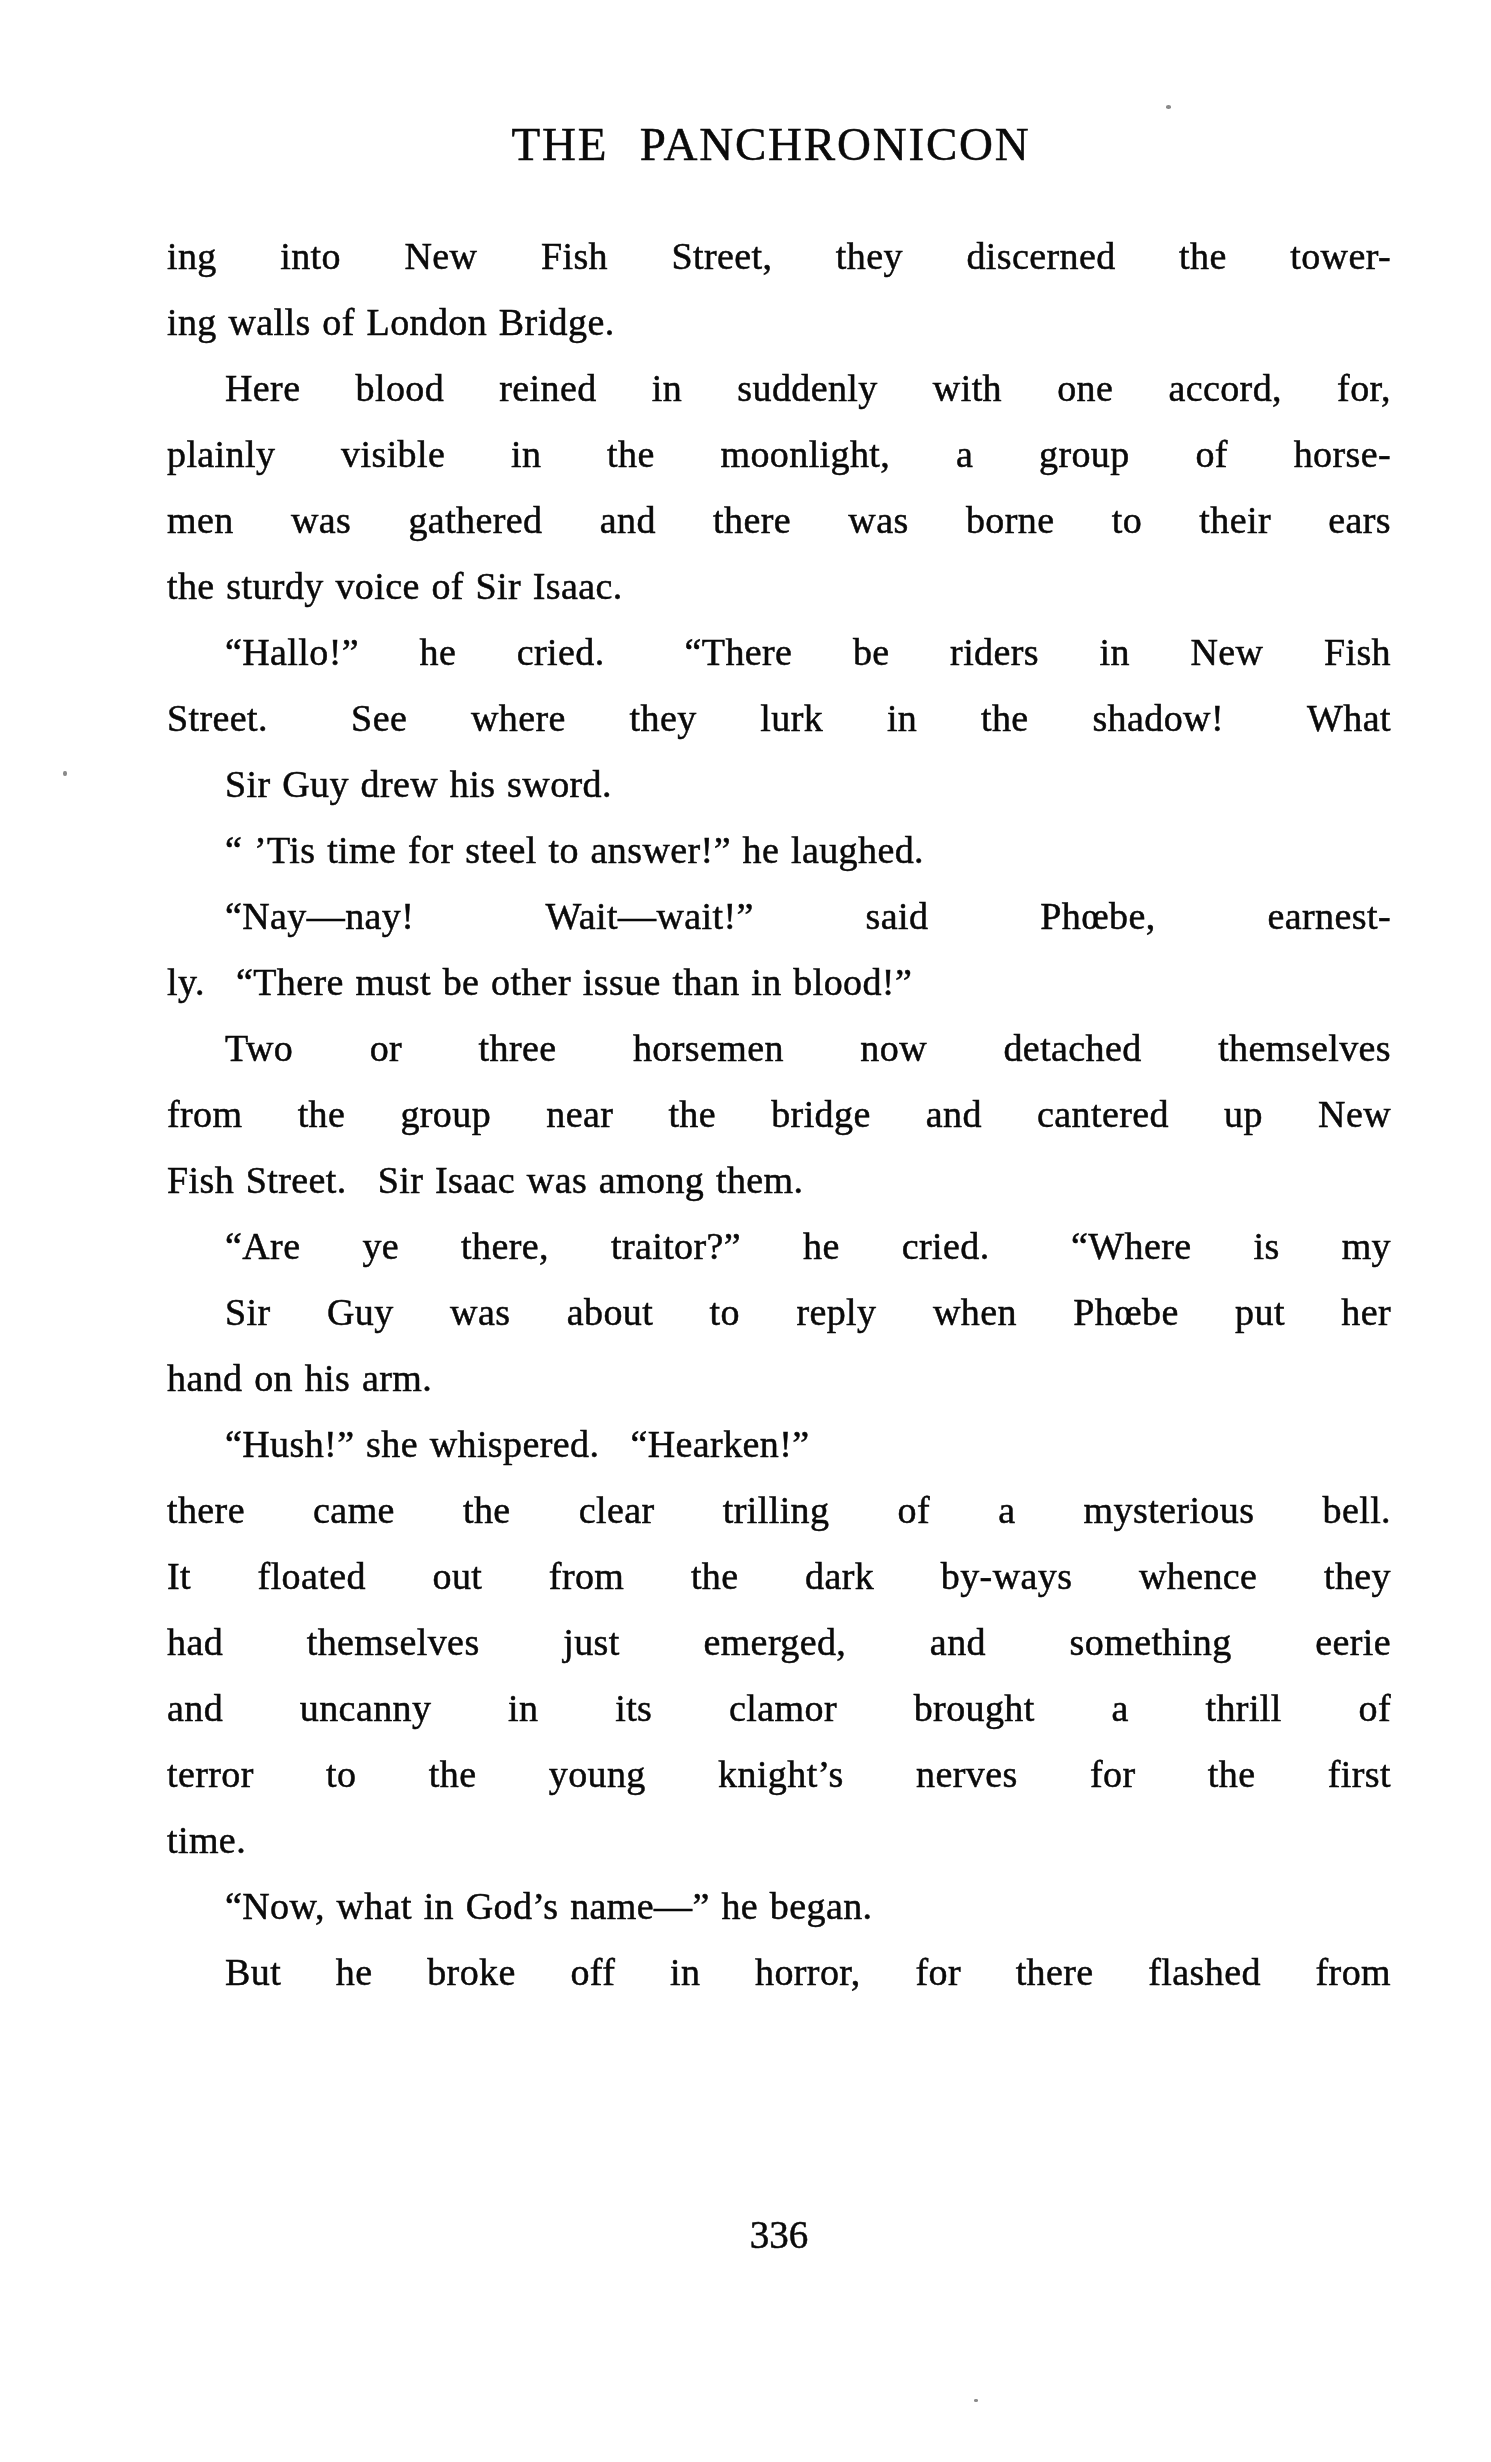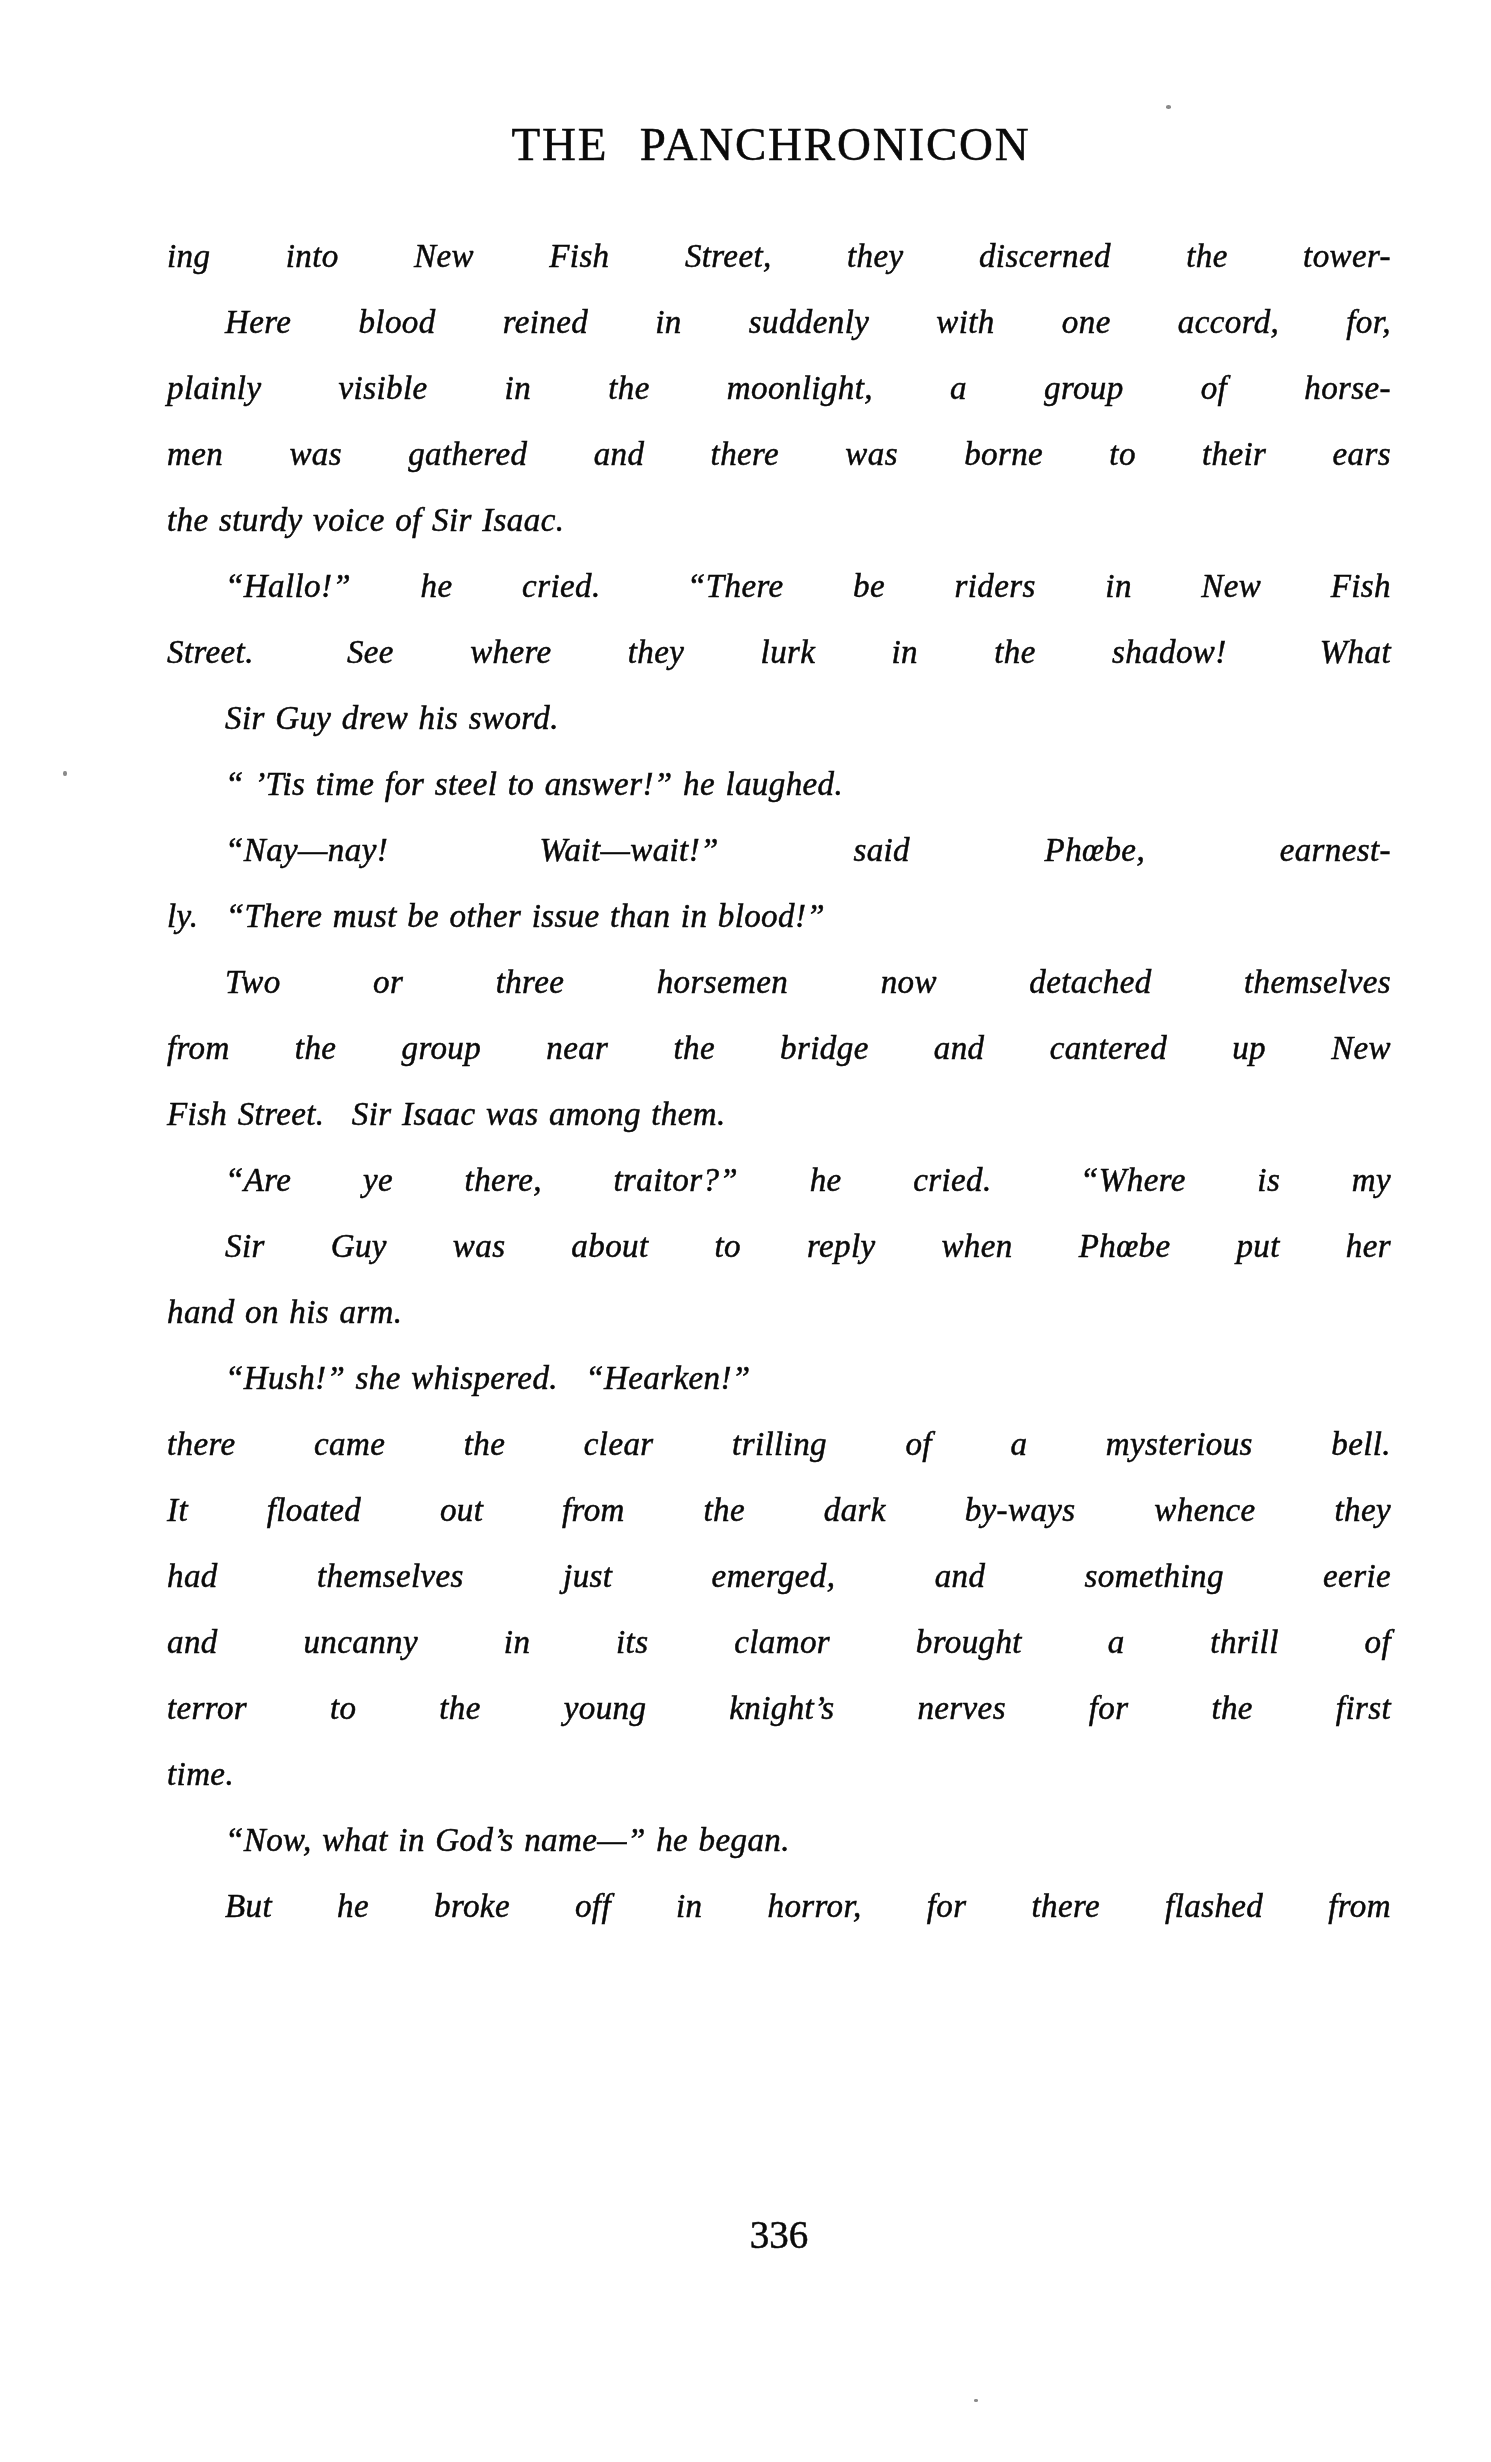--- a/index.html
+++ b/index.html
@@ -27,25 +27,24 @@
     letter-spacing: 1.8px;
     word-spacing: 18px;
     -webkit-text-stroke: 0.5px #0a0a0a;
     white-space: nowrap;
   }
   .text-block {
     position: absolute;
     top: 223px;
     left: 167px;
     width: 1224px;
-    font-size: 33px;
+    font-size: 38px;
     line-height: 66px;
     letter-spacing: 0.4px;
     word-spacing: 1.8px;
-    font-style: italic;
     -webkit-text-stroke: 0.5px #0a0a0a;
   }
   .para { display: block; }
   .line {
     text-align: justify;
     text-align-last: left;
     white-space: normal;
   }
   .line.full { text-align-last: justify; }
   .line.indent { text-indent: 58px; }
@@ -71,20 +70,21 @@
 </head>
 <body>
 
 <div class="page">
 
   <div class="running-head">THE PANCHRONICON</div>
 
   <div class="text-block">
       <div class="para">
         <div class="line full">ing into New Fish Street, they discerned the tower-</div>
+        <div class="line">ing walls of London Bridge.</div>
       </div>
       <div class="para">
         <div class="line full indent">Here blood reined in suddenly with one accord, for,</div>
         <div class="line full">plainly visible in the moonlight, a group of horse-</div>
         <div class="line full">men was gathered and there was borne to their ears</div>
         <div class="line">the sturdy voice of Sir Isaac.</div>
       </div>
       <div class="para">
         <div class="line full indent">“Hallo!” he cried.  “There be riders in New Fish</div>
         <div class="line full">Street.  See where they lurk in the shadow!  What</div>

